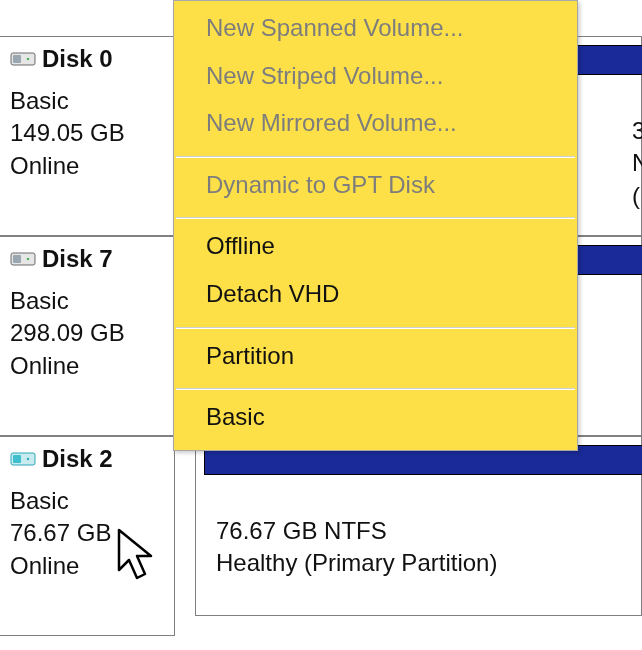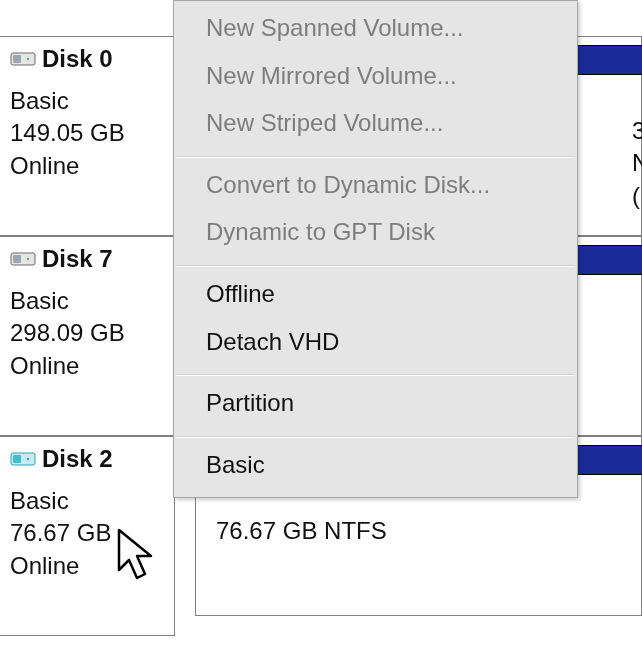--- a/index.html
+++ b/index.html
@@ -88,21 +88,21 @@
   }
 
   
 
   
   .context-menu {
     position: absolute;
     top: 0;
     left: 173px;
     width: 405px;
-    background: #e5e5e5;
+    background: #fde047;
     border: 1px solid #a7a7a7;
     box-shadow: 2px 2px 4px rgba(0,0,0,.2);
     box-sizing: border-box;
     padding: 6px 0 6px 0;
     z-index: 50;
   }
   .menu-item {
     padding: 4px 22px 10px 32px;
     line-height: 1.4;
     cursor: default;
@@ -201,31 +201,31 @@
   </div>
 
   <div class="part-block" style="top:236px; height:200px;">
     <div class="part-headerbar" style="top:8px;"></div>
   </div>
 
   <div class="part-block" style="top:436px; height:180px;">
     <div class="part-headerbar" style="top:8px;"></div>
     <div class="part-text thin-line" style="top:78px;">
       <div>76.67 GB NTFS</div>
+      <div>Healthy (Primary Partition)</div>
     </div>
   </div>
 
 </div>
 
 <div class="context-menu">
   <div class="menu-item disabled">New Spanned Volume...</div>
+  <div class="menu-item disabled">New Striped Volume...</div>
   <div class="menu-item disabled">New Mirrored Volume...</div>
-  <div class="menu-item disabled">New Striped Volume...</div>
-  <div class="menu-sep"></div>
-  <div class="menu-item disabled">Convert to Dynamic Disk...</div>
+  <div class="menu-sep"></div>
   <div class="menu-item disabled">Dynamic to GPT Disk</div>
   <div class="menu-sep"></div>
   <div class="menu-item">Offline</div>
   <div class="menu-item">Detach VHD</div>
   <div class="menu-sep"></div>
   <div class="menu-item">Partition</div>
   <div class="menu-sep"></div>
   <div class="menu-item">Basic</div>
 </div>
 

